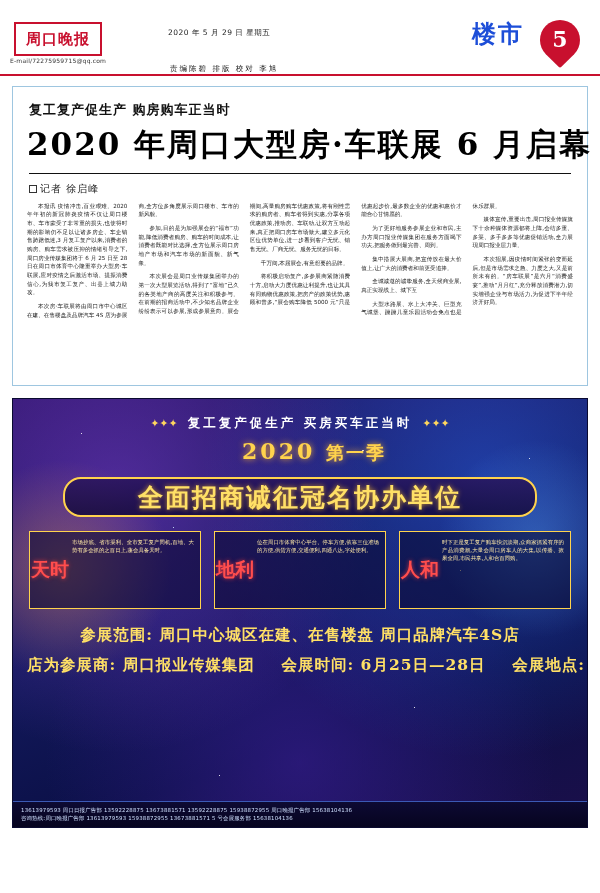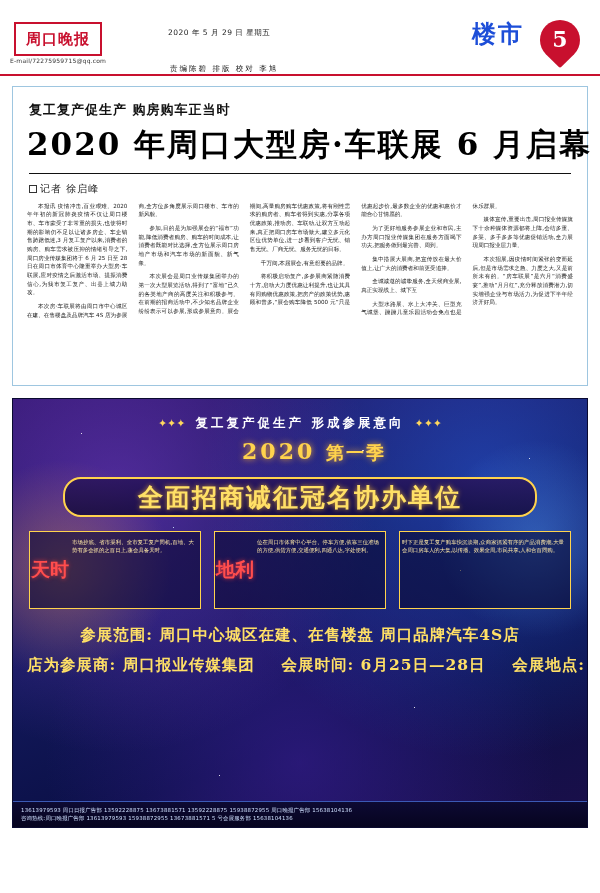--- a/index.html
+++ b/index.html
@@ -386,21 +386,21 @@
     <p>本次招展,因疫情时间紧张的变而延后,但是市场需求之急、力度之大,又是前所未有的。“房车联展”是六月“消费盛宴”,推动“月月红”,充分释放消费潜力,切实增强企业与市场活力,为促进下半年经济开好局。</p>
   </div>
 </div>
 
 <div class="poster">
   <div class="stars"></div>
   <div class="glow-left"></div>
   <div class="glow-right"></div>
 
   <div class="p-kicker">
-    <span class="deco">✦✦✦</span><span>复工复产促生产   形成参展意向</span><span class="deco">✦✦✦</span>
+    <span class="deco">✦✦✦</span><span>复工复产促生产   买房买车正当时</span><span class="deco">✦✦✦</span>
   </div>
 
   <div class="p-year">
     <span>2020</span>
     <span class="season">第一季</span>
   </div>
 
 
   <div class="p-sub">
     <span>全面招商诚征冠名协办单位</span>
@@ -409,20 +409,21 @@
   <div class="p-cards">
     <div class="p-card">
       <div class="lbl">天时</div>
       <div class="txt">市场抄底、省市渠利、全市复工复产同机,百地、大势有多会抓的之百日上,蓬会具备天时。</div>
     </div>
     <div class="p-card">
       <div class="lbl">地利</div>
       <div class="txt">位在周口市体育中心平台、停车方便,依靠三位准场的方便,供货方便,交通便利,四通八达,字处便利。</div>
     </div>
     <div class="p-card">
+      <div class="lbl">人和</div>
       <div class="txt">时下正是复工复产购车快沉淡期,众商家抓紧有序的产品消费潮,大量会周口房车人的大集,以传播、效果全周,市民共享,人和合百同购。</div>
     </div>
   </div>
 
   <div class="p-footer">
     <div class="line">
       <span>参展范围:</span>
       <span>周口中心城区在建、在售楼盘   周口品牌汽车4S店</span>
     </div>
     <div class="line">

